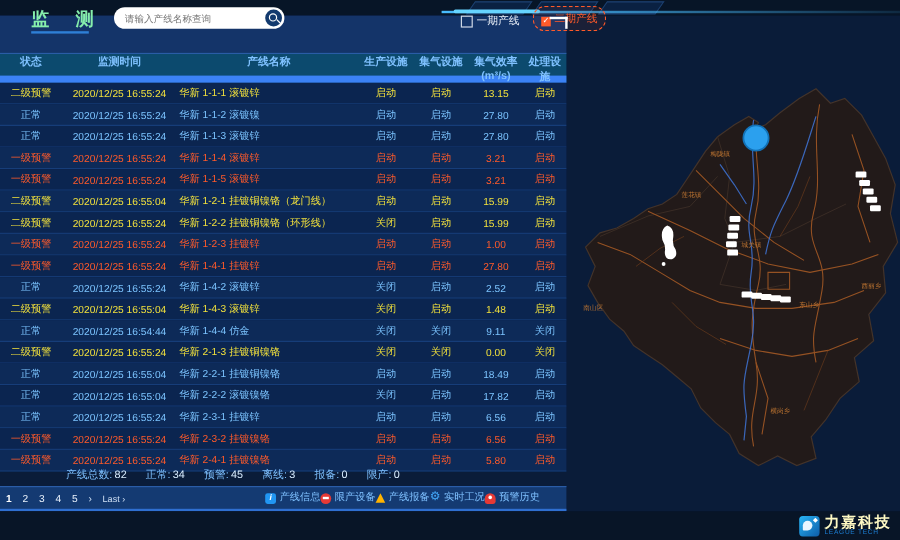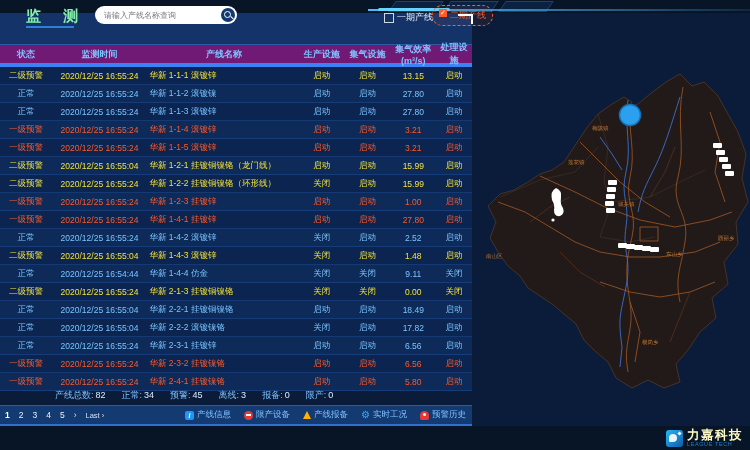--- a/index.html
+++ b/index.html
@@ -16,27 +16,27 @@
   .header{position:absolute;top:13px;left:0;width:472px;height:31px;background:#143469}
   .page-title{position:absolute;left:26px;top:7px;font-size:15px;font-weight:bold;color:#86efac;letter-spacing:9px}
   .title-underline{position:absolute;left:26px;top:26px;width:48px;height:2px;background:#2f7fd6}
   .searchbox{position:absolute;left:95px;top:6px;width:142px;height:18px;background:#fff;border-radius:10px;display:flex;align-items:center}
   .searchbox input{border:0;outline:0;background:transparent;flex:1;font-size:8px;color:#444;padding:0 4px 0 9px;font-family:"Liberation Sans",sans-serif}
   .search-btn{width:14px;height:14px;margin-right:2px;border-radius:50%;background:#133a6e;position:relative;cursor:pointer}
   .search-btn i{position:absolute;left:3px;top:3px;width:5px;height:5px;border:1.3px solid #fff;border-radius:50%}
   .search-btn b{position:absolute;left:8.5px;top:8.5px;width:3.5px;height:1.4px;background:#fff;transform:rotate(45deg)}
   .phase1{position:absolute;left:384px;top:11px;display:flex;align-items:center;color:#e9eff8;font-size:9px;cursor:pointer}
   .cb-empty{display:inline-block;width:8px;height:8px;border:1px solid #cfd8e6;margin-right:3px;background:transparent}
-  .phase2{position:absolute;left:432px;top:5px;display:flex;align-items:flex-start;padding:3px 6px;border:1px dashed #ff5a2a;border-radius:10px;color:#ff5a2a;font-size:9px;background:rgba(255,90,42,.07);cursor:pointer}
+  .phase2{position:absolute;left:444px;top:5px;display:flex;align-items:flex-end;padding:3px 6px;border:1px dashed #ff5a2a;border-radius:10px;color:#ff5a2a;font-size:9px;background:rgba(255,90,42,.07);cursor:pointer}
   .cb-checked{display:inline-block;width:8px;height:8px;background:#ff5a2a;color:#fff;font-size:7px;line-height:8px;text-align:center;margin-right:3px}
   .corner{position:absolute;left:458px;top:14px;width:13px;height:8px;border-top:2px solid #fff;border-right:2px solid #fff}
   
   .table{position:absolute;top:44px;left:0;width:472px}
-  .thead{height:18px;background:#701a75;border-top:1px solid #2a5ca6;border-bottom:4px solid #3b82f6;
-         display:flex;align-items:center;color:#7fc1ff;font-size:9px;font-weight:bold}
+  .thead{height:18px;background:#0c4a6e;border-top:1px solid #2a5ca6;border-bottom:6px solid #3b82f6;
+         display:flex;color:#7fc1ff;font-size:9px;font-weight:bold}
   .row{height:17px;display:flex;align-items:center;font-size:8.5px;border-bottom:1px solid rgba(47,111,208,.28);cursor:pointer}
   .row:nth-child(odd){background:#0b2550}
   .row:nth-child(even){background:#0d2a58}
   .lv-normal{color:#7cc4ff}
   .lv-warn2{color:#f2e13c}
   .lv-warn1{color:#ff5a2a}
   .c1{width:52px;text-align:center}
   .c2{width:96px;text-align:center;white-space:nowrap}
   .c3{width:150px;text-align:left;padding-left:2px;white-space:nowrap;overflow:hidden}
   .c4{width:46px;text-align:center}
@@ -47,21 +47,21 @@
   .summary{position:absolute;top:387px;left:0;width:472px;height:17px;display:flex;align-items:center;padding-left:55px;box-sizing:border-box;font-size:9px;color:#7fc1ff}
   .sum-item{margin-right:16px;white-space:nowrap}
   .sum-item .val{color:#d9edff;margin-left:2px}
   
   .toolbar{position:absolute;top:405px;left:0;width:472px;height:21px;background:#143a72;border-top:1px solid #2a5ca6;border-bottom:2px solid #2f6fd0;display:flex;align-items:center;box-sizing:border-box}
   .pager{display:flex;align-items:center;gap:9px;margin-left:5px;color:#e8f1fc;font-size:8.5px}
   .page{cursor:pointer}
   .page.active{font-weight:bold;color:#fff}
   .pg-arrow{cursor:pointer;color:#cfe0f5}
   .pg-last{cursor:pointer;color:#cfe0f5;font-size:7.5px}
-  .legend{margin-left:auto;display:flex;align-items:center;gap:13px;margin-right:6px;font-size:8.5px;color:#7fc1ff}
+  .legend{margin-left:auto;display:flex;align-items:center;margin-right:22px;font-size:8.5px;color:#7fc1ff}
   .leg{display:flex;align-items:center;gap:3px;cursor:pointer;white-space:nowrap}
   .ic{display:inline-block}
   .ic-info{width:9px;height:9px;background:#2196f3;border-radius:2px;color:#fff;font-size:7px;line-height:9px;text-align:center;font-weight:bold;font-style:italic}
   .ic-stop{width:9px;height:9px;background:#e53935;border-radius:50%;position:relative}
   .ic-stop:after{content:"";position:absolute;left:2px;top:3.7px;width:5px;height:1.6px;background:#fff}
   .ic-tri{width:0;height:0;border-left:4.5px solid transparent;border-right:4.5px solid transparent;border-bottom:8px solid #ffb300}
   .ic-gear{color:#42a5f5;font-size:10px;line-height:10px}
   .ic-bell{width:9px;height:9px;background:#e53935;border-radius:50% 50% 2px 2px;position:relative}
   .ic-bell:after{content:"";position:absolute;left:3px;top:2.5px;width:3px;height:3px;background:#fff;border-radius:50%}
   

